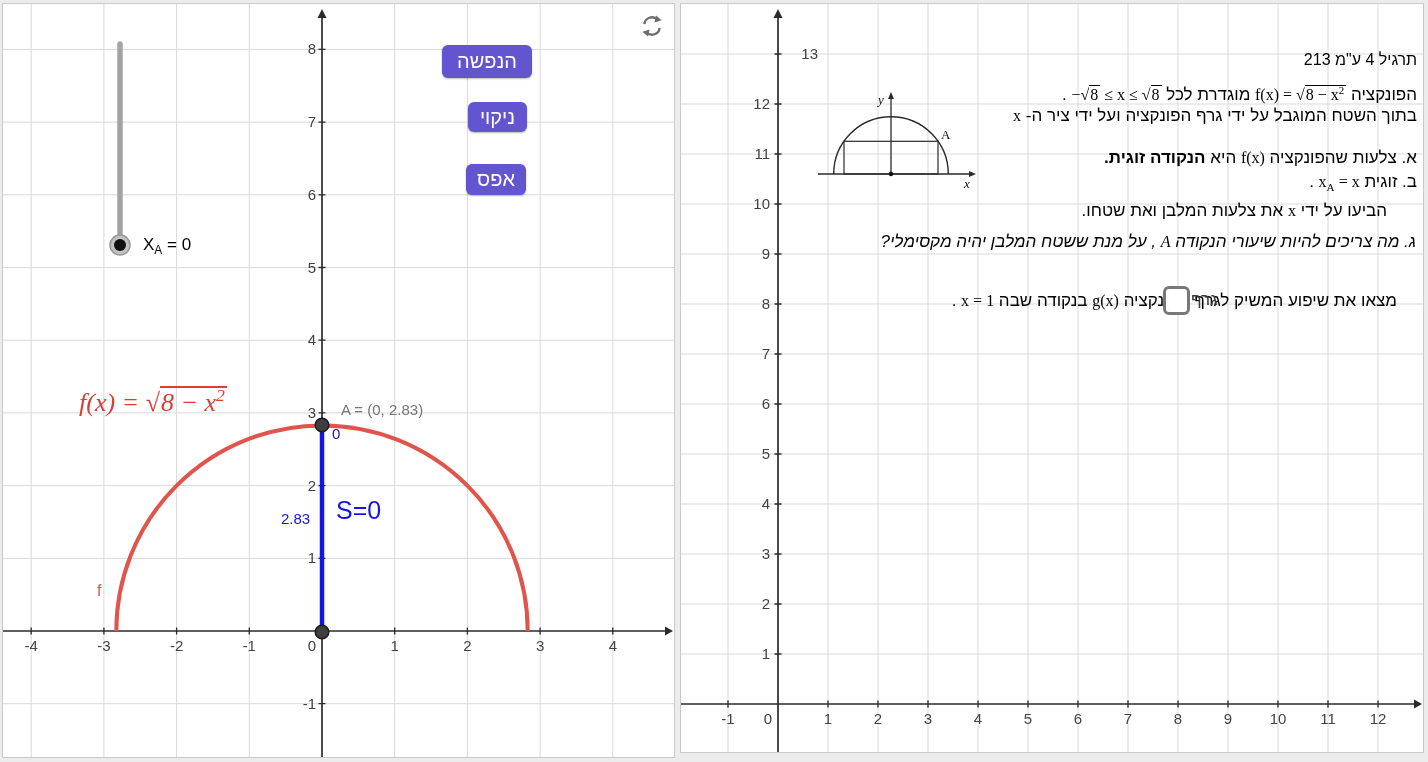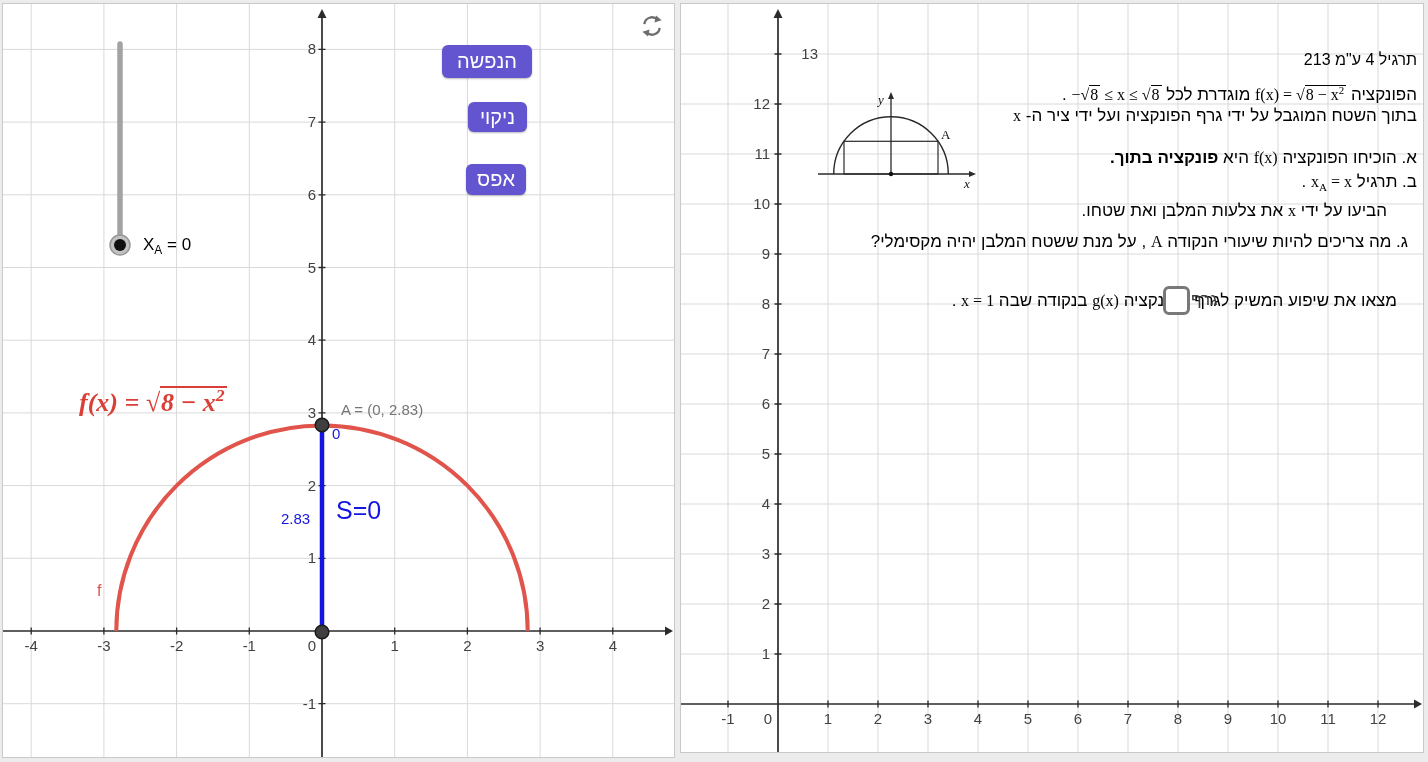--- a/index.html
+++ b/index.html
@@ -14,21 +14,21 @@
         justify-content:center;box-shadow:0 1px 2px rgba(0,0,0,.28);cursor:pointer;padding:0;margin-left:6px;}
   .refresh{position:absolute;width:26px;height:26px;cursor:pointer;}
   .rtl-line{position:absolute;direction:rtl;font-size:17px;color:#000;white-space:nowrap;line-height:22px;}
   .rtl-line .m{font-size:16px;text-align:center;}
   .m{direction:ltr;unicode-bidi:isolate;font-family:"Liberation Serif",serif;}
   .heb{font-weight:700;}
   .ovl{border-top:1.6px solid currentColor;padding:0 2px 0 1px;}
   sup{font-size:68%;}
   sub{font-size:70%;}
   .formula{position:absolute;color:var(--formula-red);font-family:"Liberation Serif",serif;
-           font-style:italic;font-weight:700;font-size:26px;white-space:nowrap;}
+           font-style:italic;font-weight:400;font-size:26px;white-space:nowrap;}
   .formula .ovl{border-top:2.2px solid currentColor;}
   .flabel{position:absolute;color:var(--curve-red);font-size:16px;}
   .alabel{position:absolute;color:var(--label-gray);font-size:15px;white-space:nowrap;}
   .bluelabel{position:absolute;color:var(--blue);font-size:15px;}
   .slabel{position:absolute;color:var(--blue);font-size:25px;}
   .slider-label{position:absolute;font-size:17px;color:#000;white-space:nowrap;}
   .checkbox{position:absolute;width:21px;height:23px;border:3px solid #787878;border-radius:6px;
             background:#fff;cursor:pointer;}
   .cb-label{position:absolute;font-size:17px;color:#3a3a3a;direction:rtl;}
   .title-line{font-size:16px;}
@@ -154,24 +154,24 @@
         <span class="tick" style="left: 89px; top: 200px; transform: translate(-100%, -50%);">10</span>
         <span class="tick" style="left: 89px; top: 150px; transform: translate(-100%, -50%);">11</span>
         <span class="tick" style="left: 89px; top: 100px; transform: translate(-100%, -50%);">12</span>
         <span class="tick" style="left: 89px; top: 50px; transform: translate(-100%, -50%); margin-left: 48px;">13</span>
       </div>
 
     <div class="rtl-line title-line" style="right:6px;top:45px;">תרגיל 4 ע"מ 213</div>
 
     <div class="rtl-line" style="right:6px;top:75px;"><span class="he">הפונקציה  </span><span class="m"><span>f(x) = </span><span class="m">√<span class="ovl"><span>8 − x</span><sup>2</sup></span></span></span><span class="he">  מוגדרת לכל  </span><span class="m"><span>−</span><span class="m">√<span class="ovl">8</span></span><span> ≤ x ≤ </span><span class="m">√<span class="ovl">8</span></span></span><span class="he"> .</span></div>
     <div class="rtl-line" style="right:6px;top:101px;"><span class="he">בתוך השטח המוגבל על ידי גרף הפונקציה ועל ידי ציר ה- </span><span class="m">x</span></div>
-    <div class="rtl-line" style="right:6px;top:143px;"><span class="he">א. הוכיחו הפונקציה </span><span class="m">f(x)</span><span class="he"> היא </span><span class="heb">פונקציה בתוך.</span></div>
-    <div class="rtl-line" style="right:6px;top:167px;"><span class="he">ב. תרגיל </span><span class="m"><span>x</span><sub>A</sub><span> = x</span></span><span class="he"> .</span></div>
+    <div class="rtl-line" style="right:6px;top:143px;"><span class="he">א. צלעות שהפונקציה </span><span class="m">f(x)</span><span class="he"> היא </span><span class="heb">הנקודה זוגית.</span></div>
+    <div class="rtl-line" style="right:6px;top:167px;"><span class="he">ב. זוגית </span><span class="m"><span>x</span><sub>A</sub><span> = x</span></span><span class="he"> .</span></div>
     <div class="rtl-line" style="right:36px;top:196px;"><span class="he">הביעו על ידי </span><span class="m">x</span><span class="he"> את צלעות המלבן ואת שטחו.</span></div>
-    <div class="rtl-line" style="right:15px;top:227px;"><span class="he">ג. מה צריכים להיות שיעורי הנקודה </span><span class="m">A</span><span class="he"> , על מנת ששטח המלבן יהיה מקסימלי?</span></div>
+    <div class="rtl-line" style="right:7px;top:227px;font-style:italic;"><span class="he">ג. מה צריכים להיות שיעורי הנקודה </span><span class="m">A</span><span class="he"> , על מנת ששטח המלבן יהיה מקסימלי?</span></div>
     <div class="rtl-line" style="right:26px;top:286px;"><span class="he">מצאו את שיפוע המשיק לגרף הפונקציה </span><span class="m">g(x)</span><span class="he"> בנקודה שבה </span><span class="m">x = 1</span><span class="he"> .</span></div>
 
     <svg style="position:absolute;left:135px;top:82px;" width="170" height="112">
       <path d="M 17.7 88 A 57.3 57.3 0 0 1 132.3 88" style="fill:none;stroke:#2a2a2a;stroke-width:1.4;"></path>
       <rect x="28" y="55.3" width="94" height="32.7" style="fill:none;stroke:#2a2a2a;stroke-width:1.2;"></rect>
       <path d="M 2 88 H 154 M 75 88 V 10" style="fill:none;stroke:#2a2a2a;stroke-width:1.3;"></path>
       <polygon points="160,88 153,85 153,91" style="fill:#2a2a2a;"></polygon>
       <polygon points="75,6 72,13 78,13" style="fill:#2a2a2a;"></polygon>
       <circle cx="75" cy="88" r="2.2" style="fill:#111;"></circle>
       <text x="62" y="18" style="font-size:13px;font-style:italic;fill:#111;">y</text>

